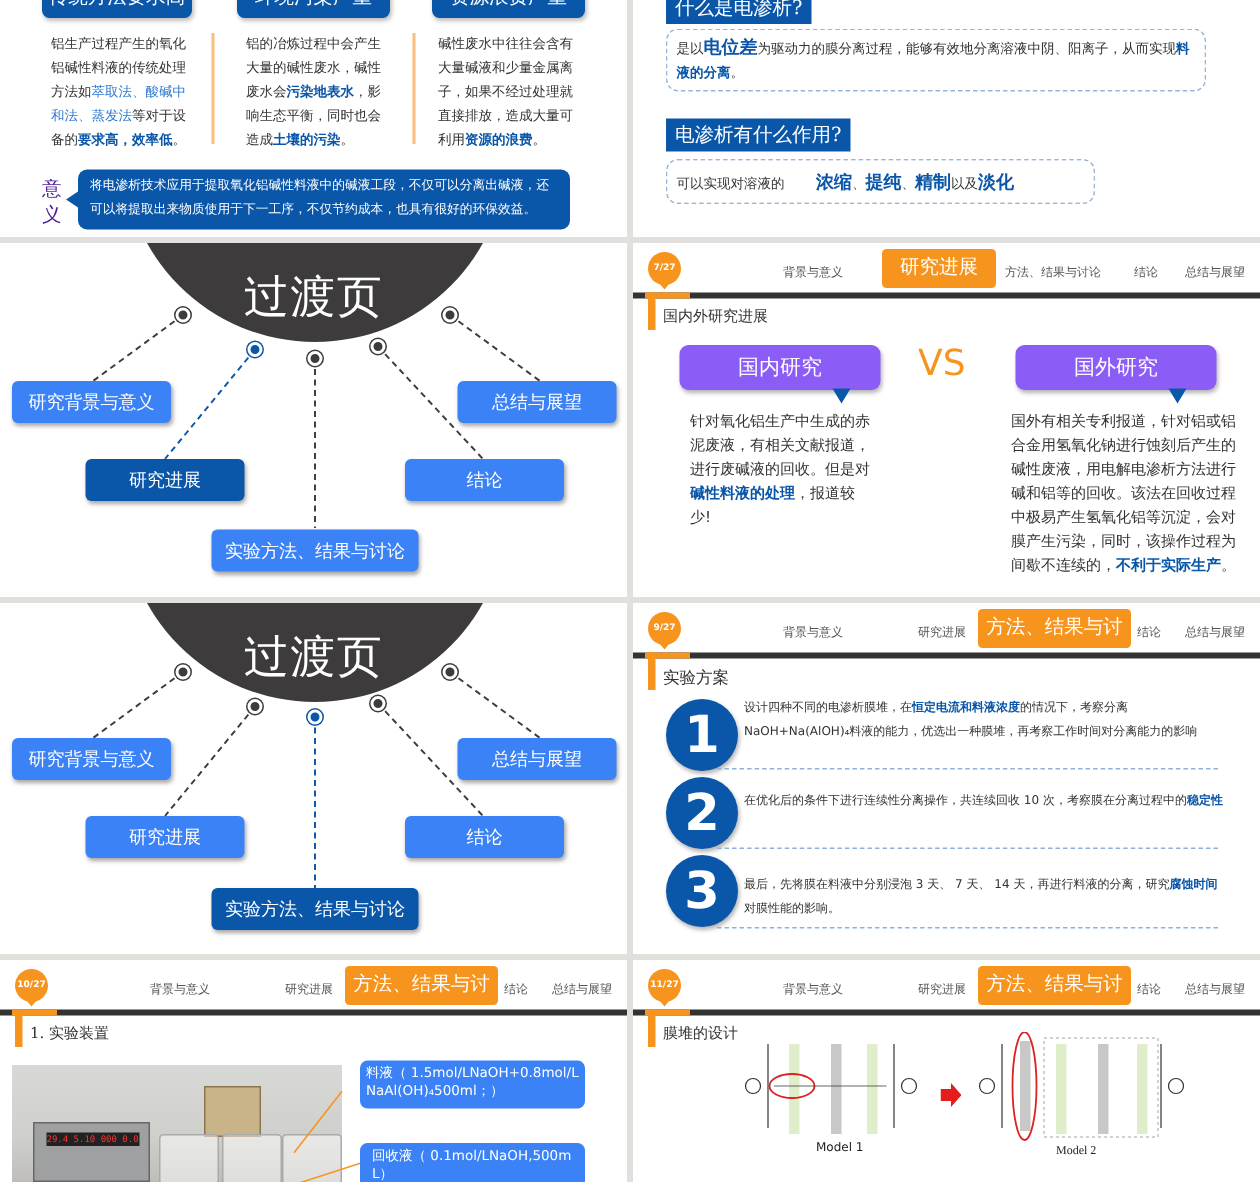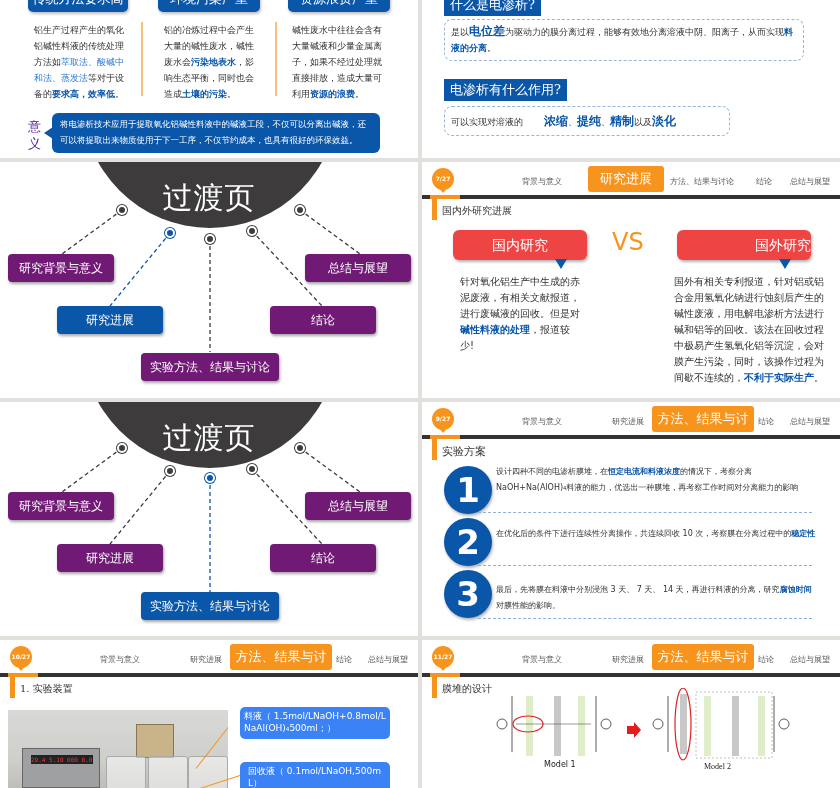--- a/index.html
+++ b/index.html
@@ -24,34 +24,34 @@
   .meaning-box { position: absolute; left: 52px; top: 113px; width: 328px; height: 40px; background: #0a56a8; color: #fff; font-size: 8.5px; line-height: 16px; border-radius: 6px; padding: 3px 8px; }
   .meaning-box:before { content: ""; position: absolute; left: -8px; top: 14px; border-right: 9px solid #0a56a8; border-top: 6px solid transparent; border-bottom: 6px solid transparent; }
   
   .q-tag { position: absolute; background: #0a56a8; color: #fff; font-family: "DejaVu Serif", serif; font-size: 13px; padding: 2px 6px; }
   .dot-box { position: absolute; border: 1px dashed #9ab5d6; border-radius: 8px; font-size: 9px; color: #333; line-height: 16px; padding: 3px 6px; }
   
   .half-circle { position: absolute; left: 82px; top: -190px; width: 256px; height: 256px; border-radius: 50%; background: #3d3b3b; }
   .trans-title { position: absolute; left: 0; width: 418px; top: 16px; text-align: center; color: #fff; font-size: 30px; letter-spacing: 1px; }
   .node { position: absolute; width: 10px; height: 10px; border-radius: 50%; background: #3d3b3b; border: 2px solid #fff; box-shadow: 0 0 0 1px #3d3b3b; }
   .node.active { background: #0a56a8; box-shadow: 0 0 0 1px #0a56a8; }
-  .tbox { position: absolute; height: 28px; background: #701a75; color: #fff; font-family: "DejaVu Serif", serif; font-size: 12px; line-height: 28px; text-align: center; border-radius: 4px; box-shadow: 1px 2px 3px rgba(0,0,0,.35); }
+  .tbox { position: absolute; height: 28px; background: #3b82f6; color: #fff; font-family: "DejaVu Serif", serif; font-size: 12px; line-height: 28px; text-align: center; border-radius: 4px; box-shadow: 1px 2px 3px rgba(0,0,0,.35); }
   .tbox.active { background: #0a56a8; }
   svg.lines { position: absolute; left: 0; top: 0; }
   
   .hdr-badge { position: absolute; left: 10px; top: 6px; width: 22px; height: 22px; border-radius: 50%; background: #f7941d; color: #fff; font-size: 6px; font-weight: bold; text-align: center; line-height: 22px; }
   .hdr-badge:after { content: ""; position: absolute; left: 6px; top: 19px; border-top: 6px solid #f7941d; border-left: 5px solid transparent; border-right: 5px solid transparent; }
   .hdr-bar { position: absolute; left: 0; top: 33px; width: 418px; height: 4px; background: #333; }
   .hdr-bar-o { position: absolute; left: 8px; top: 33px; width: 30px; height: 4px; background: #f7941d; }
   .hdr-vbar { position: absolute; left: 10px; top: 33px; width: 5px; height: 25px; background: #f7941d; }
   .nav { position: absolute; top: 14px; font-family: "DejaVu Serif", serif; font-size: 8px; color: #555; }
   .nav-active { position: absolute; top: 4px; height: 26px; background: #f7941d; color: #fff; font-family: "DejaVu Serif", serif; font-size: 13px; line-height: 26px; text-align: center; border-radius: 3px; }
   .sec-title { position: absolute; left: 20px; top: 42px; font-family: "DejaVu Serif", serif; font-size: 10px; color: #333; }
   
-  .vs-tag { position: absolute; top: 68px; width: 134px; height: 30px; background: #ef4444; color: #fff; border-radius: 6px; font-family: "DejaVu Serif", serif; font-size: 14px; text-align: center; line-height: 30px; box-shadow: 1px 2px 3px rgba(0,0,0,.3); }
+  .vs-tag { position: absolute; top: 68px; width: 134px; height: 30px; background: #8b5cf6; color: #fff; border-radius: 6px; font-family: "DejaVu Serif", serif; font-size: 14px; text-align: center; line-height: 30px; box-shadow: 1px 2px 3px rgba(0,0,0,.3); }
   .vs-tag:after { content: ""; position: absolute; right: 20px; bottom: -9px; border-top: 10px solid #0a56a8; border-left: 6px solid transparent; border-right: 6px solid transparent; }
   .vs { position: absolute; left: 190px; top: 66px; color: #f7941d; font-size: 24px; }
   .vs-text { position: absolute; font-size: 10px; line-height: 16px; color: #333; }
   
   .step-num { position: absolute; left: 22px; width: 48px; height: 48px; border-radius: 50%; background: #0a56a8; color: #fff; font-weight: bold; font-size: 34px; text-align: center; line-height: 48px; box-shadow: 1px 2px 3px rgba(0,0,0,.3); }
   .step-text { position: absolute; left: 74px; width: 322px; font-size: 8px; line-height: 16px; color: #333; }
   .step-line { position: absolute; left: 56px; width: 334px; border-top: 1px dashed #8fb1d9; }
   
   .photo { position: absolute; left: 8px; top: 70px; width: 220px; height: 80px; background: linear-gradient(180deg, #d8d8d6 0%, #cfcfcc 60%, #bdbcb8 100%); }
   .psu { position: absolute; left: 14px; top: 38px; width: 78px; height: 40px; background: #9ea0a2; border: 1px solid #666; }
@@ -130,21 +130,21 @@
   <div class="nav" style="left:248px;">方法、结果与讨论</div>
   <div class="nav" style="left:334px;">结论</div>
   <div class="nav" style="left:368px;">总结与展望</div>
   <div class="hdr-bar"></div>
   <div class="hdr-bar-o"></div>
   <div class="hdr-vbar"></div>
   <div class="sec-title">国内外研究进展</div>
 
   <div class="vs-tag" style="left:31px;">国内研究</div>
   <div class="vs">VS</div>
-  <div class="vs-tag" style="left:255px;text-align:right;">国外研究</div>
+  <div class="vs-tag" style="left:255px;">国外研究</div>
 
   <div class="vs-text" style="left:38px;top:112px;width:122px;">
     <span>针对氧化铝生产中生成的赤泥废液，有相关文献报道，进行废碱液的回收。但是对</span><span class="blue">碱性料液的处理</span><span>，报道较少!</span>
   </div>
   <div class="vs-text" style="left:252px;top:112px;width:152px;">
     <span>国外有相关专利报道，针对铝或铝合金用氢氧化钠进行蚀刻后产生的碱性废液，用电解电渗析方法进行碱和铝等的回收。该法在回收过程中极易产生氢氧化铝等沉淀，会对膜产生污染，同时，该操作过程为间歇不连续的，</span><span class="blue">不利于实际生产</span><span>。</span>
   </div>
 </div>
 
 <div class="slide s5">

